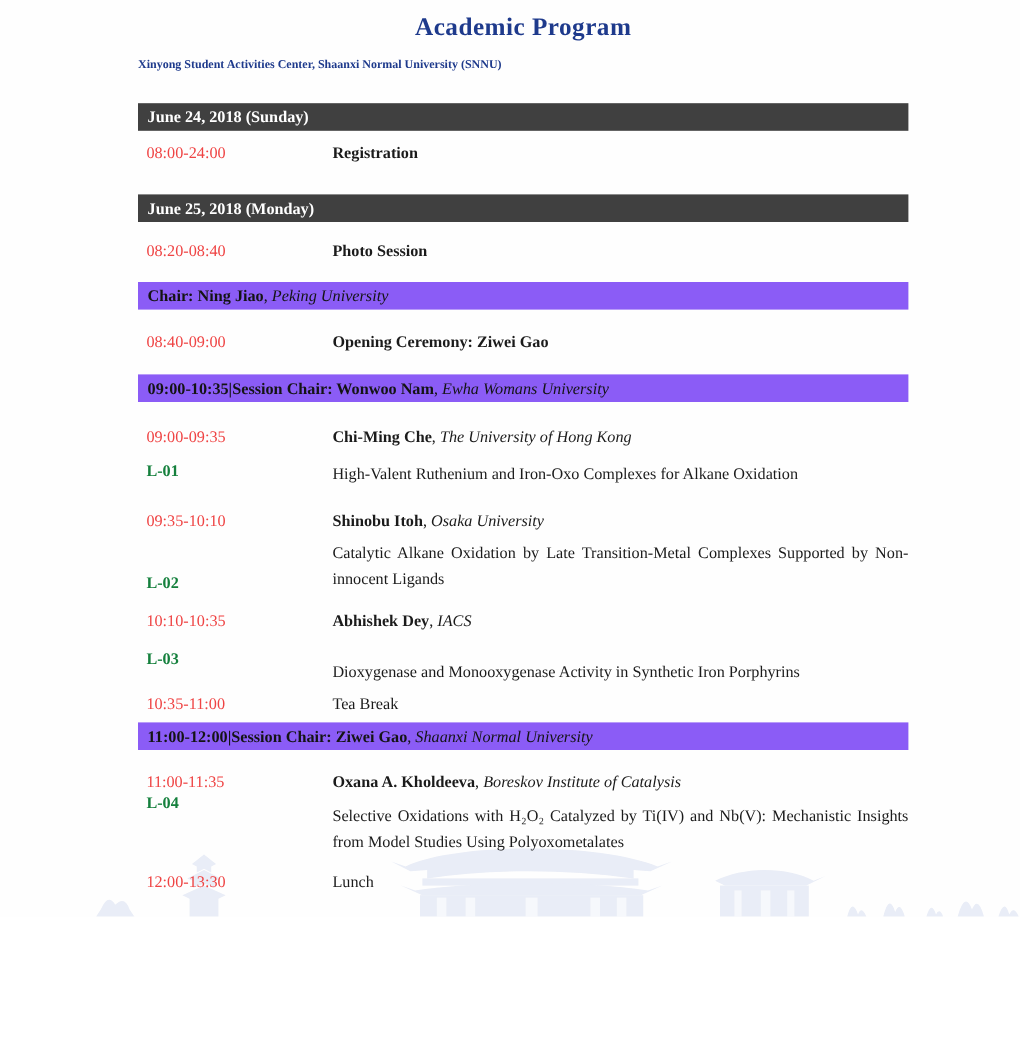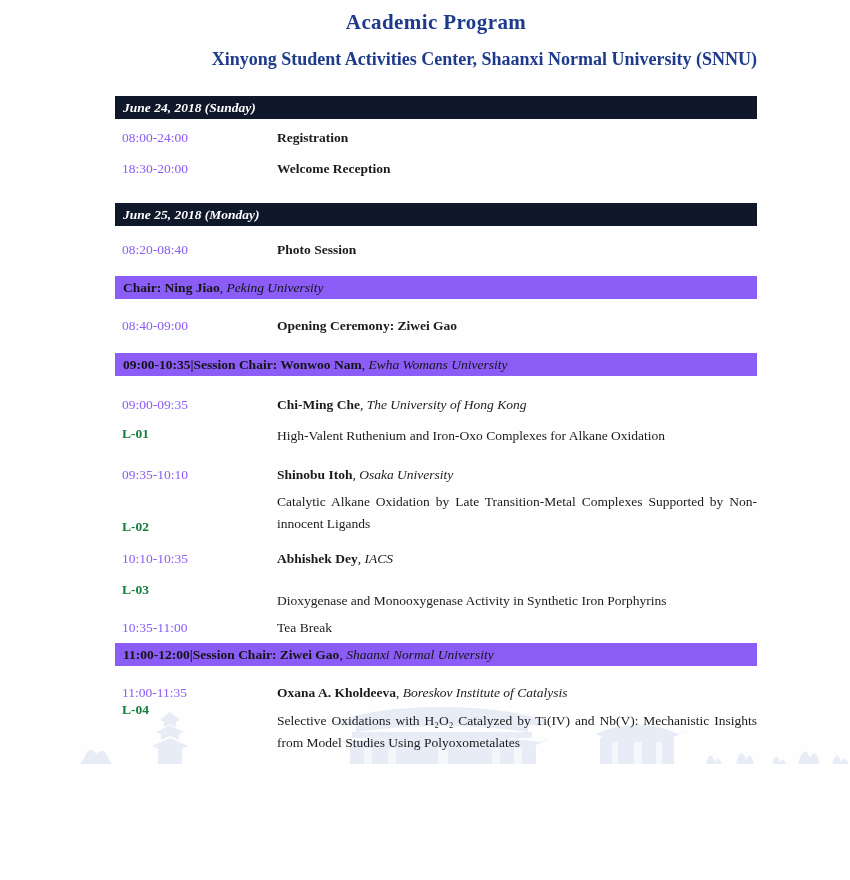--- a/index.html
+++ b/index.html
@@ -10,42 +10,42 @@
     -webkit-font-smoothing:antialiased;
   }
   .page { position:relative; width:850px; height:764px; overflow:hidden; background:#fefefe; }
   .content { position:relative; z-index:2; margin:0 93px 0 115px; }
 
   .title {
     margin:10px 0 0; text-align:center;
     font-size:21px; font-weight:bold; color:#1e3a8c; letter-spacing:.4px;
   }
   .subtitle {
-    margin:14px 0 0; text-align:right;
-    font-size:18px; font-weight:bold; color:#1e3a8c;
+    margin:14px 0 0; text-align:left;
+    font-size:10px; font-weight:bold; color:#1e3a8c;
   }
 
   .banner-day {
-    background:#0f172a; color:#ffffff;
+    background:#404040; color:#ffffff;
     font-weight:bold; font-size:13.5px;
-    height:23px; line-height:23px; padding-left:8px;font-style:italic;
+    height:23px; line-height:23px; padding-left:8px;
   }
   .banner-session {
     background:#8b5cf6; color:#141414;
     font-size:13.5px; height:23px; line-height:23px; padding-left:8px;
     white-space:nowrap;
   }
   .b { font-weight:bold; }
   em { font-style:italic; }
 
   .row, .talk {
     display:grid; grid-template-columns:155px 1fr;
     padding-left:7px; font-size:13.5px; line-height:17px;
   }
-  .time { color:#8b5cf6; }
+  .time { color:#ef4444; }
   .event-bold { font-weight:bold; }
   .label { color:#15803d; font-weight:bold; }
   .t-title { text-align:justify; line-height:22px; }
 
   .mt8{margin-top:8px}.mt9{margin-top:9px}.mt10{margin-top:10px}.mt11{margin-top:23px}
   .mt12{margin-top:12px}.mt13{margin-top:13px}.mt14{margin-top:14px}.mt15{margin-top:15px}
   .mt18{margin-top:18px}.mt19{margin-top:19px}.mt20{margin-top:20px}.mt21{margin-top:7px}.mt26{margin-top:26px}
   .self-end { align-self:end; }
 
   .watermark {
@@ -60,24 +60,20 @@
   <div class="content">
 
     <h1 class="title">Academic Program</h1>
     <h2 class="subtitle">Xinyong Student Activities Center, Shaanxi Normal University (SNNU)</h2>
 
     <div class="banner-day mt26">June 24, 2018 (Sunday)</div>
 
     <div class="row mt10">
       <div class="time">08:00-24:00</div>
       <div class="event-bold">Registration</div>
-    </div>
-    <div class="row mt14">
-      <div class="time">18:30-20:00</div>
-      <div class="event-bold">Welcome Reception</div>
     </div>
 
     <div class="banner-day mt26">June 25, 2018 (Monday)</div>
 
     <div class="row mt15">
       <div class="time">08:20-08:40</div>
       <div class="event-bold">Photo Session</div>
     </div>
 
     <div class="banner-session mt18">

